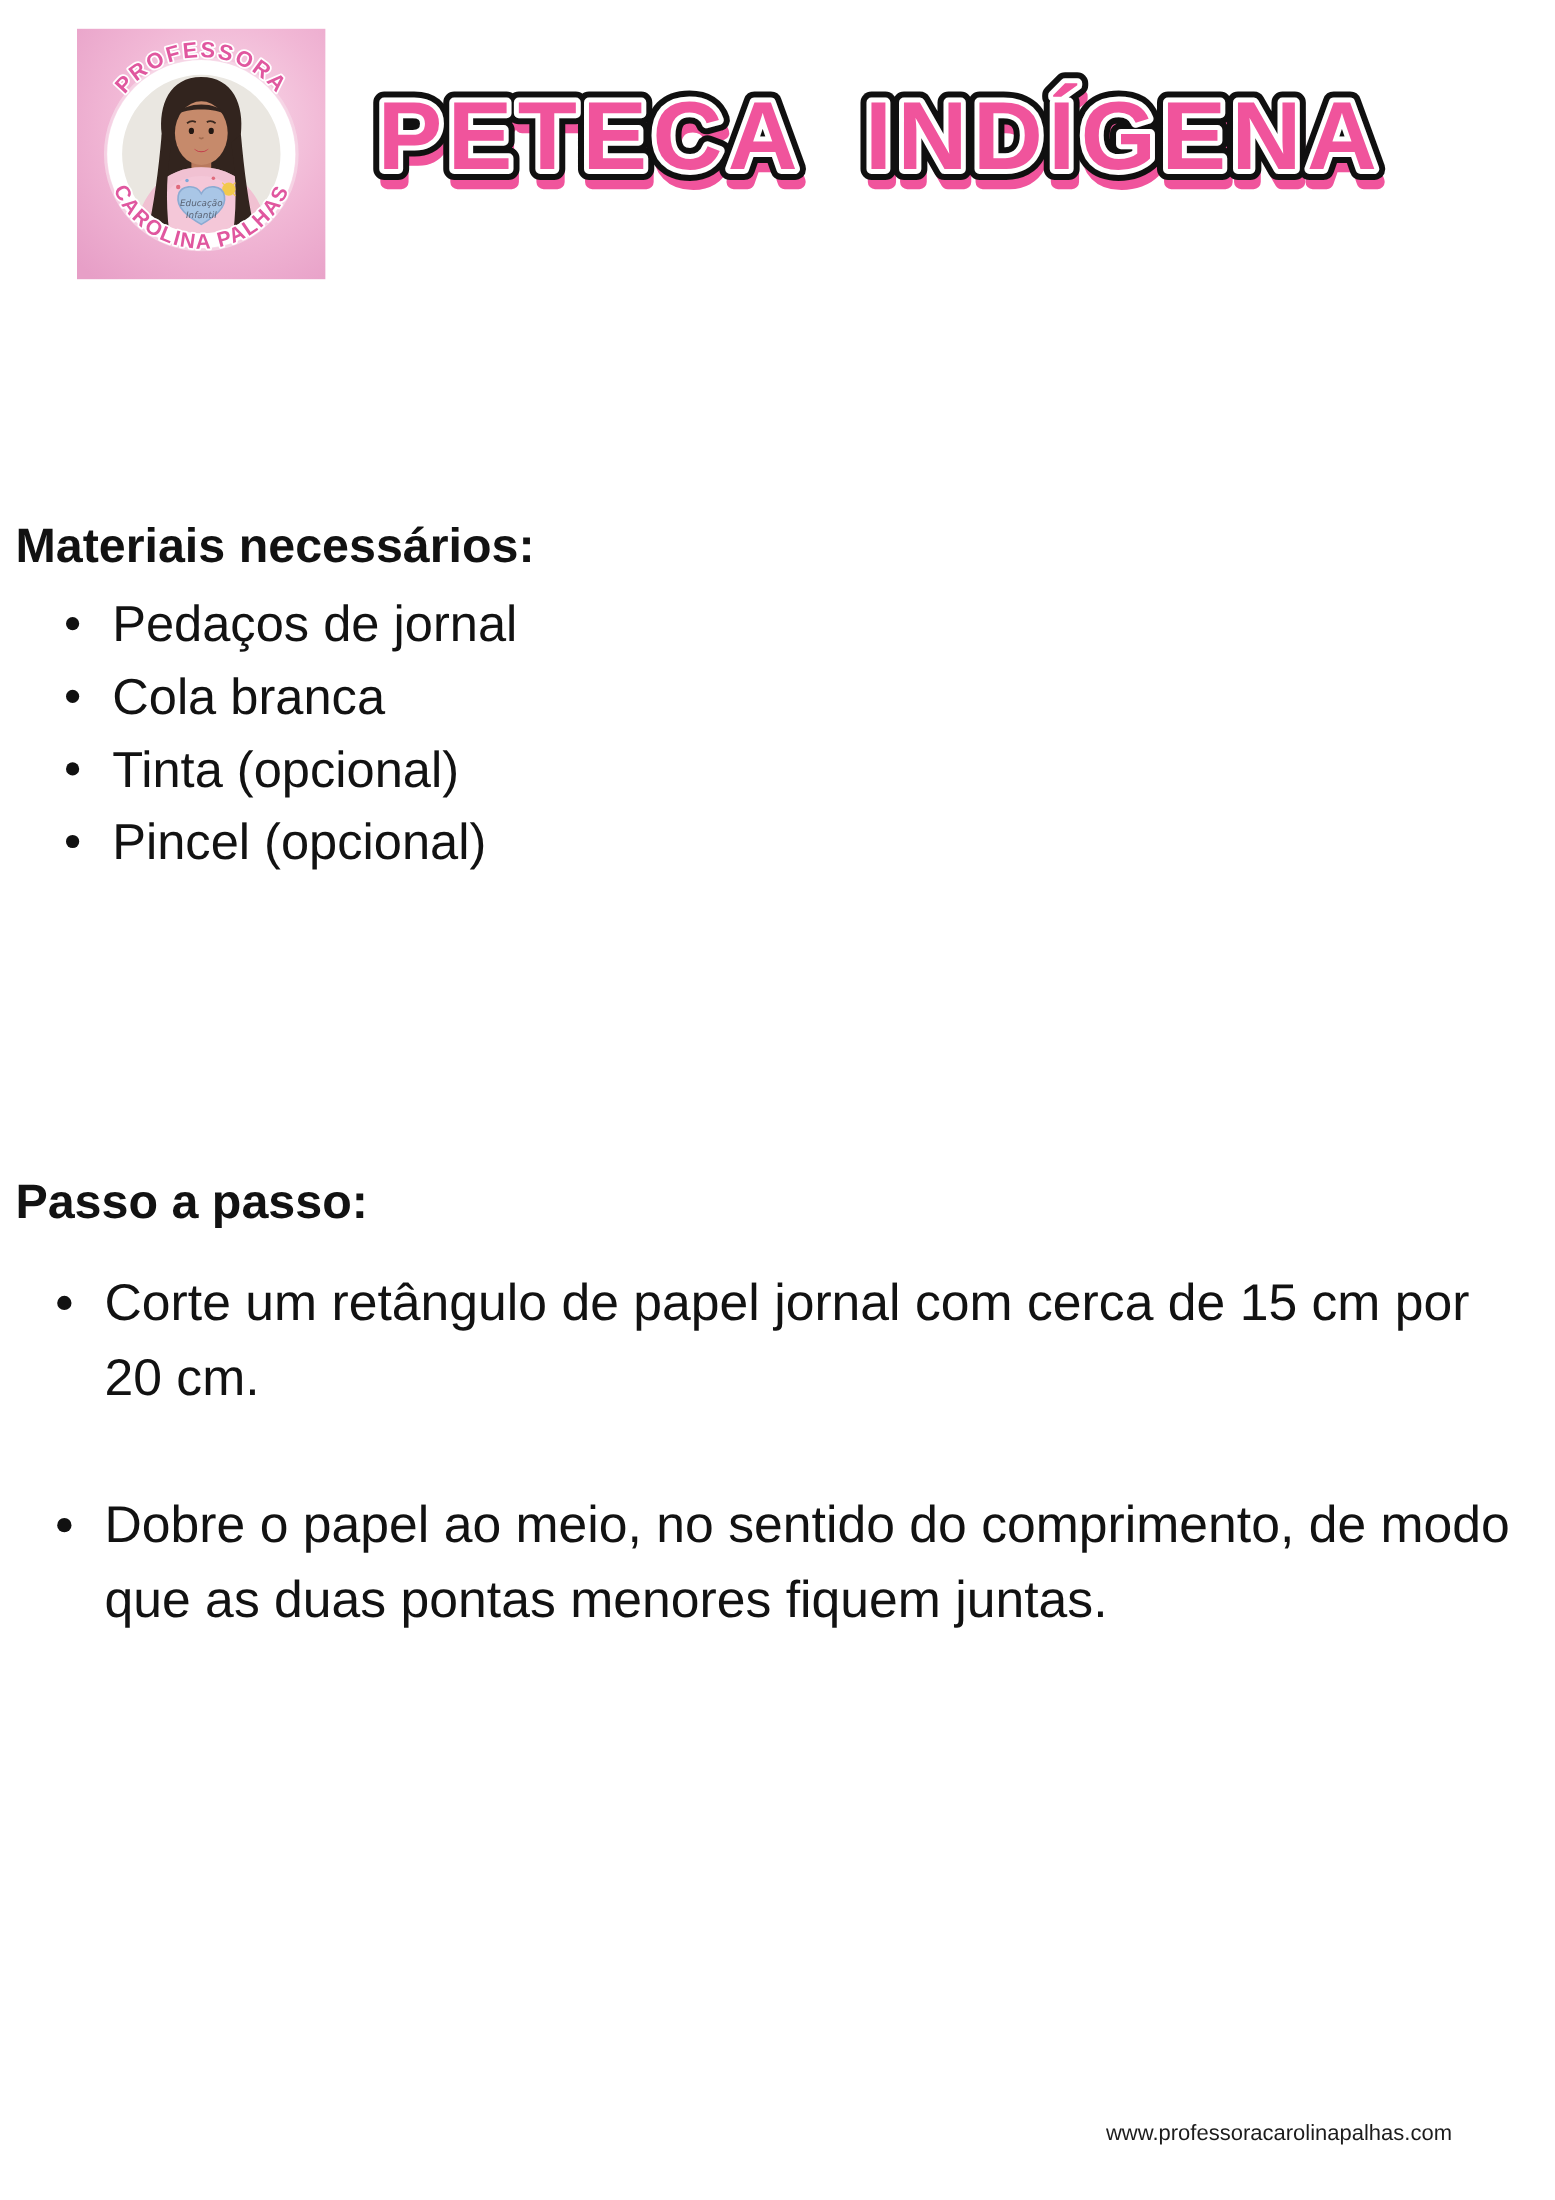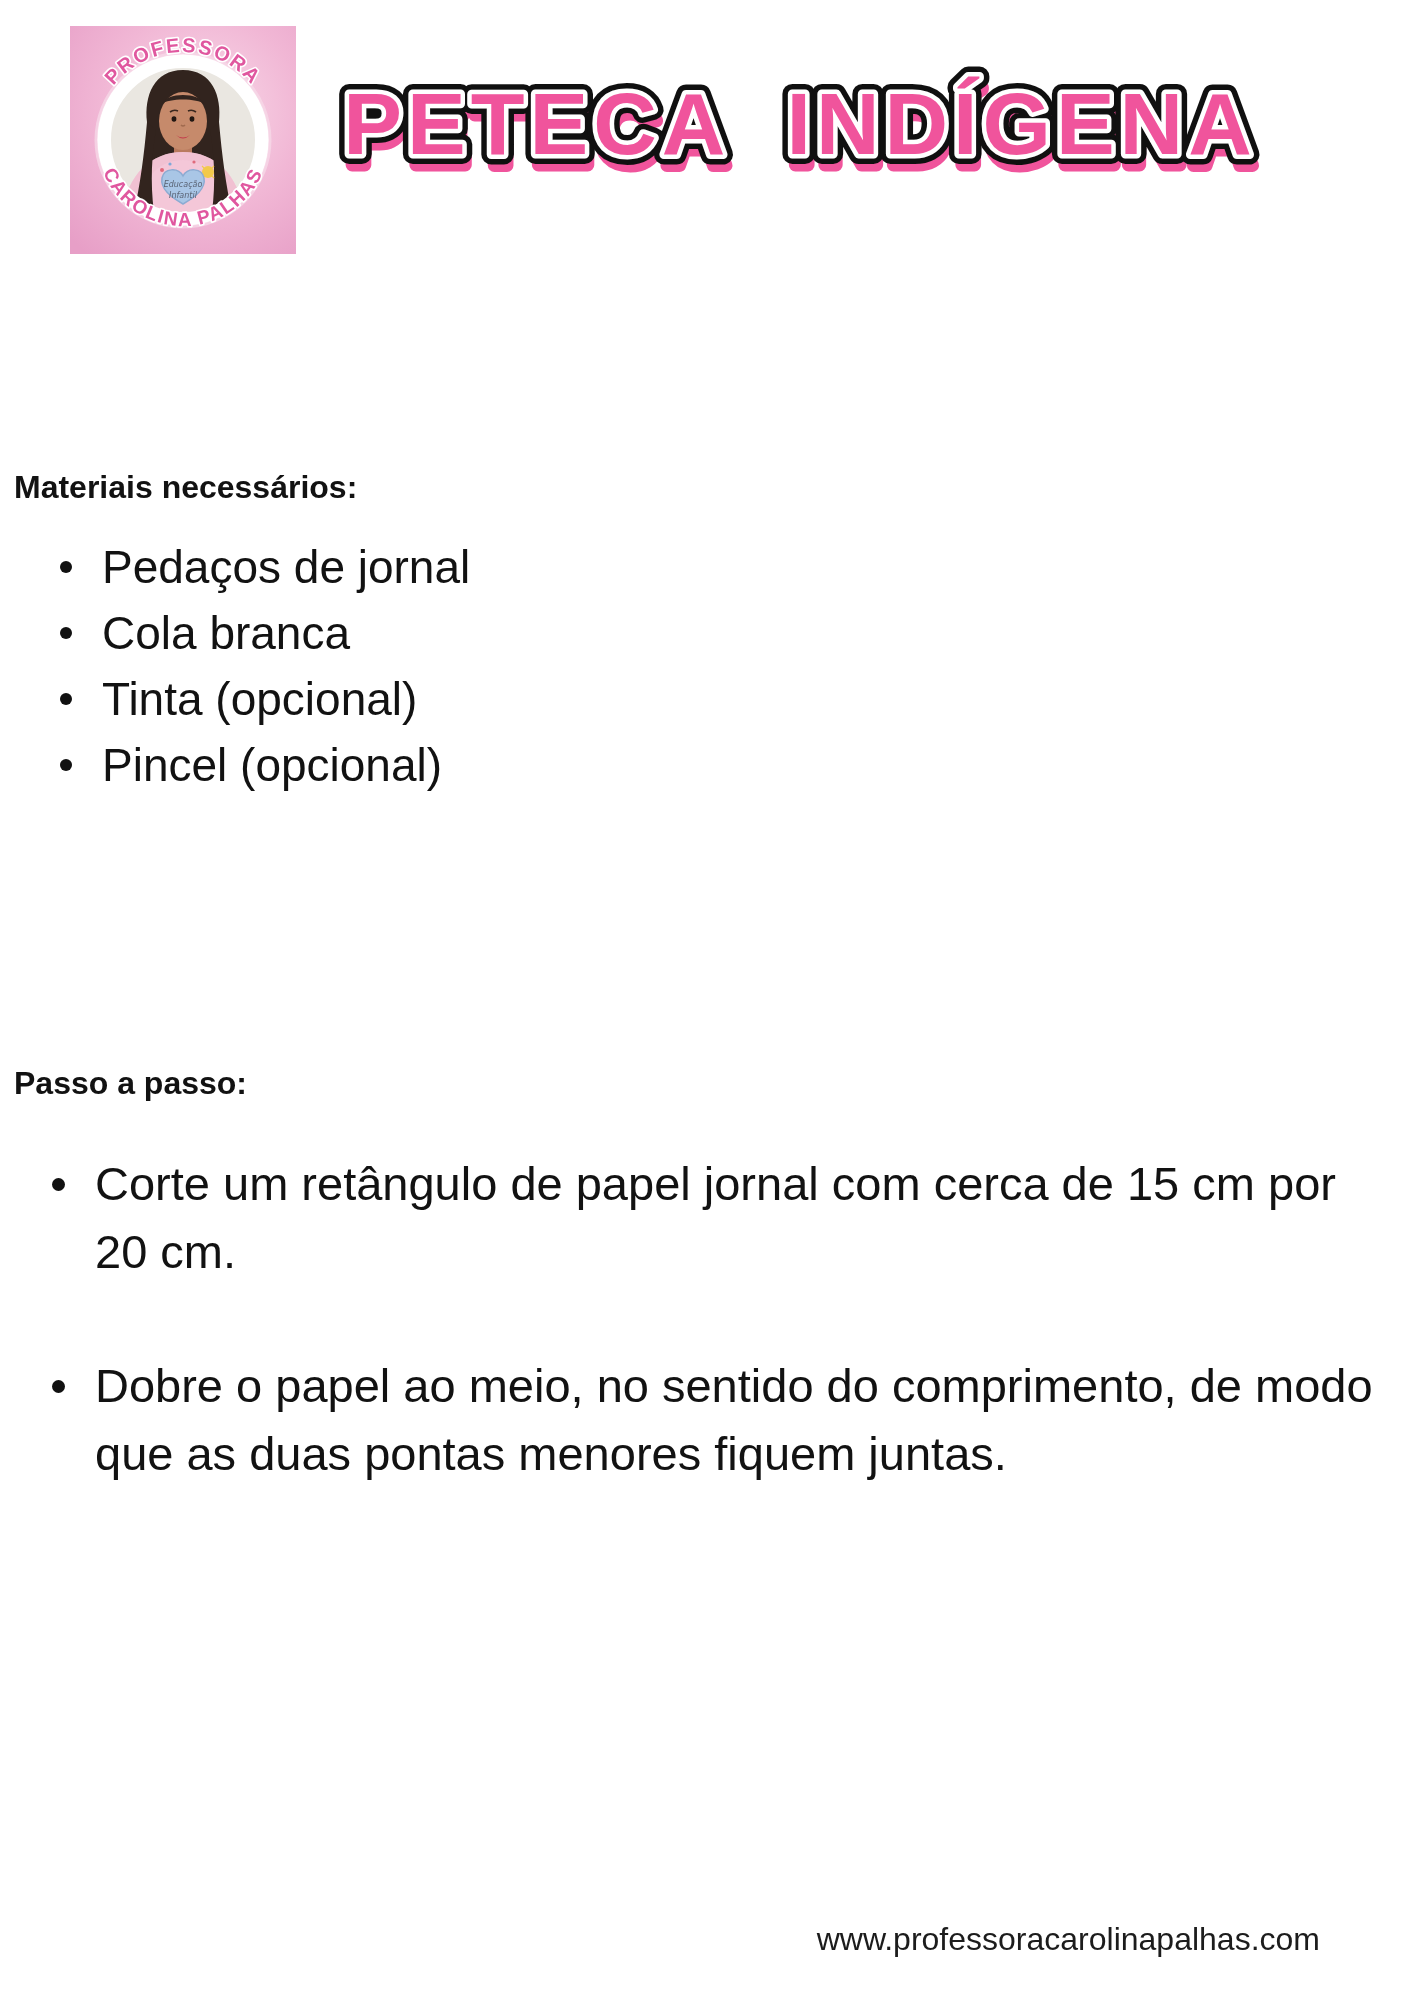--- a/index.html
+++ b/index.html
@@ -19,21 +19,21 @@
     font-family:"Liberation Sans","DejaVu Sans",sans-serif;
     font-weight:bold;font-size:88px;
     letter-spacing:5px;word-spacing:30px;
   }
   .title-shadow{fill:#f0549c;stroke:#f0549c;stroke-width:13px;stroke-linejoin:round;}
   .title-black{fill:#101010;stroke:#101010;stroke-width:20px;stroke-linejoin:round;}
   .title-white{fill:#ffffff;stroke:#ffffff;stroke-width:9px;stroke-linejoin:round;}
   .title-pink{fill:#f0549c;}
   
   .intro{position:absolute;left:14px;top:300px;width:1386px;font-size:42px;line-height:54px;}
-  .section-heading{position:absolute;left:14px;font-size:32px;line-height:56px;font-weight:bold;}
+  .section-heading{position:absolute;left:14px;font-size:44px;line-height:56px;font-weight:bold;}
   .h-materials{top:432px;}
   .h-steps{top:1028px;}
   ul{list-style:none;margin:0;padding:0;}
   .materials-list{position:absolute;left:14px;top:534px;width:1386px;}
   .materials-list li{
     position:relative;padding-left:88px;
     font-size:46px;line-height:66px;
   }
   .materials-list li::before{
     content:'';position:absolute;left:46px;top:27px;
@@ -42,21 +42,21 @@
   .steps-list{position:absolute;left:14px;top:1150px;width:1371px;}
   .steps-list li{
     position:relative;padding-left:81px;margin-bottom:66px;
     font-size:47px;line-height:68px;
   }
   .steps-list li::before{
     content:'';position:absolute;left:38px;top:28px;
     width:13px;height:13px;border-radius:50%;background:#111;
   }
   
-  .footer{position:absolute;top:1924px;right:94px;font-size:32px;line-height:30px;color:#1c1c1c;}
+  .footer{position:absolute;top:1924px;right:94px;font-size:20px;line-height:30px;color:#1c1c1c;}
   
   .arc-text{
     font-family:"Liberation Sans","DejaVu Sans",sans-serif;
     font-weight:bold;fill:#e0579f;
     stroke:#ffffff;stroke-width:3.2px;stroke-linejoin:round;
     paint-order:stroke fill;
   }
   .arc-top{font-size:20px;letter-spacing:2px;}
   .arc-bottom{font-size:19px;letter-spacing:1.5px;}
   .shirt-text{

